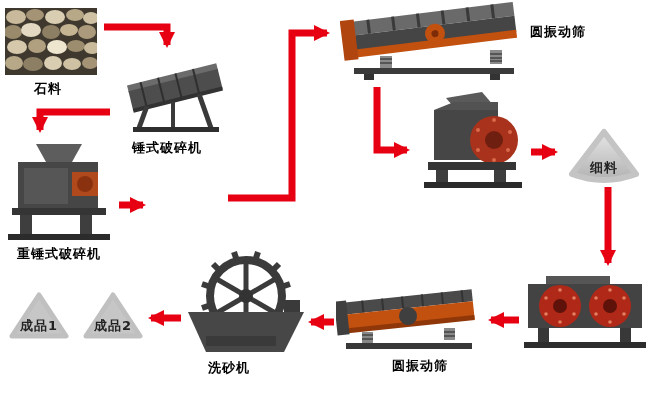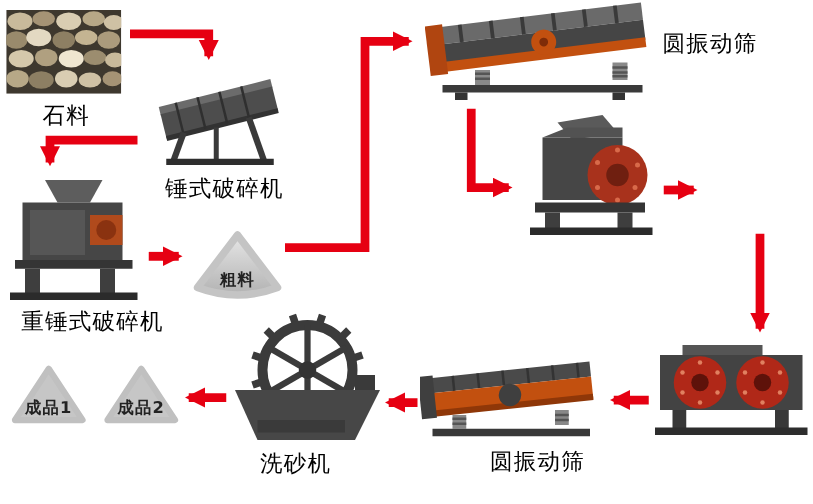--- a/index.html
+++ b/index.html
@@ -3,21 +3,21 @@
 <meta charset="utf-8">
 <style>
   html,body{margin:0;padding:0;background:#fff;}
   #canvas{
     position:relative;width:650px;height:403px;background:#ffffff;overflow:hidden;
     font-family:"DejaVu Sans","Liberation Sans",sans-serif;
   }
   .node{position:absolute;}
   .node svg{display:block;width:100%;height:100%;}
   .label{
-    position:absolute;font-size:18px;font-weight:400;color:#000;
+    position:absolute;font-size:13px;font-weight:700;color:#000;
     white-space:nowrap;letter-spacing:1px;z-index:6;text-align:center;
   }
   .inlabel{
     position:absolute;left:0;right:0;bottom:7px;text-align:center;
     font-size:13px;font-weight:700;color:#222;letter-spacing:1px;z-index:6;
   }
   #arrows{position:absolute;left:0;top:0;width:650px;height:403px;z-index:5;pointer-events:none;}
 
   
   #n-stone{left:5px;top:8px;width:92px;height:67px;}
@@ -124,26 +124,20 @@
       <rect x="70" y="30" width="26" height="24" fill="#b04a1c"></rect>
       <circle cx="83" cy="42" r="8" fill="#8a3210"></circle>
       <rect x="10" y="66" width="94" height="7" fill="#353535"></rect>
       <rect x="18" y="73" width="12" height="20" fill="#3e3e3e"></rect>
       <rect x="78" y="73" width="12" height="20" fill="#3e3e3e"></rect>
       <rect x="6" y="92" width="102" height="6" fill="#2b2b2b"></rect>
     </svg>
   </div>
   <div class="label" id="l-hcrusher">重锤式破碎机</div>
 
-  <div class="node" id="n-coarse">
-    <svg viewBox="0 0 76 58">
-      <path d="M38,6 L70,48 Q38,60 6,48 Z" fill="url(#coneGrad)" stroke="#c4c4c4" stroke-width="6" stroke-linejoin="round"></path>
-    </svg>
-    <span class="inlabel">粗料</span>
-  </div>
 
   <div class="node" id="n-screen-top">
     <svg viewBox="0 0 185 82">
       <g transform="rotate(-7 92 34)">
         <rect x="8" y="12" width="168" height="14" fill="#6a6a6a"></rect>
         <rect x="8" y="26" width="168" height="16" fill="#454545"></rect>
         <rect x="8" y="40" width="168" height="8" fill="#c2500f"></rect>
         <g stroke="#3a3a3a" stroke-width="3">
           <line x1="30" y1="12" x2="30" y2="26"></line>
           <line x1="55" y1="12" x2="55" y2="26"></line>
@@ -187,20 +181,26 @@
         <circle cx="58" cy="58" r="2"></circle>
         <circle cx="58" cy="38" r="2"></circle>
       </g>
       <rect x="8" y="70" width="88" height="8" fill="#353535"></rect>
       <rect x="16" y="78" width="12" height="14" fill="#3e3e3e"></rect>
       <rect x="74" y="78" width="12" height="14" fill="#3e3e3e"></rect>
       <rect x="4" y="90" width="98" height="6" fill="#2b2b2b"></rect>
     </svg>
   </div>
 
+  <div class="node" id="n-fine">
+    <svg viewBox="0 0 76 58">
+      <path d="M38,6 L70,48 Q38,60 6,48 Z" fill="url(#coneGrad)" stroke="#c4c4c4" stroke-width="6" stroke-linejoin="round"></path>
+    </svg>
+    <span class="inlabel">细料</span>
+  </div>
 
   <div class="node" id="n-sandmaker">
     <svg viewBox="0 0 126 74">
       <rect x="24" y="0" width="64" height="10" fill="#555555"></rect>
       <rect x="6" y="8" width="114" height="44" fill="#434343"></rect>
       <circle cx="38" cy="30" r="21" fill="#b02818"></circle>
       <circle cx="88" cy="30" r="21" fill="#b02818"></circle>
       <circle cx="38" cy="30" r="7" fill="#5e120a"></circle>
       <circle cx="88" cy="30" r="7" fill="#5e120a"></circle>
       <g fill="#e08060">

